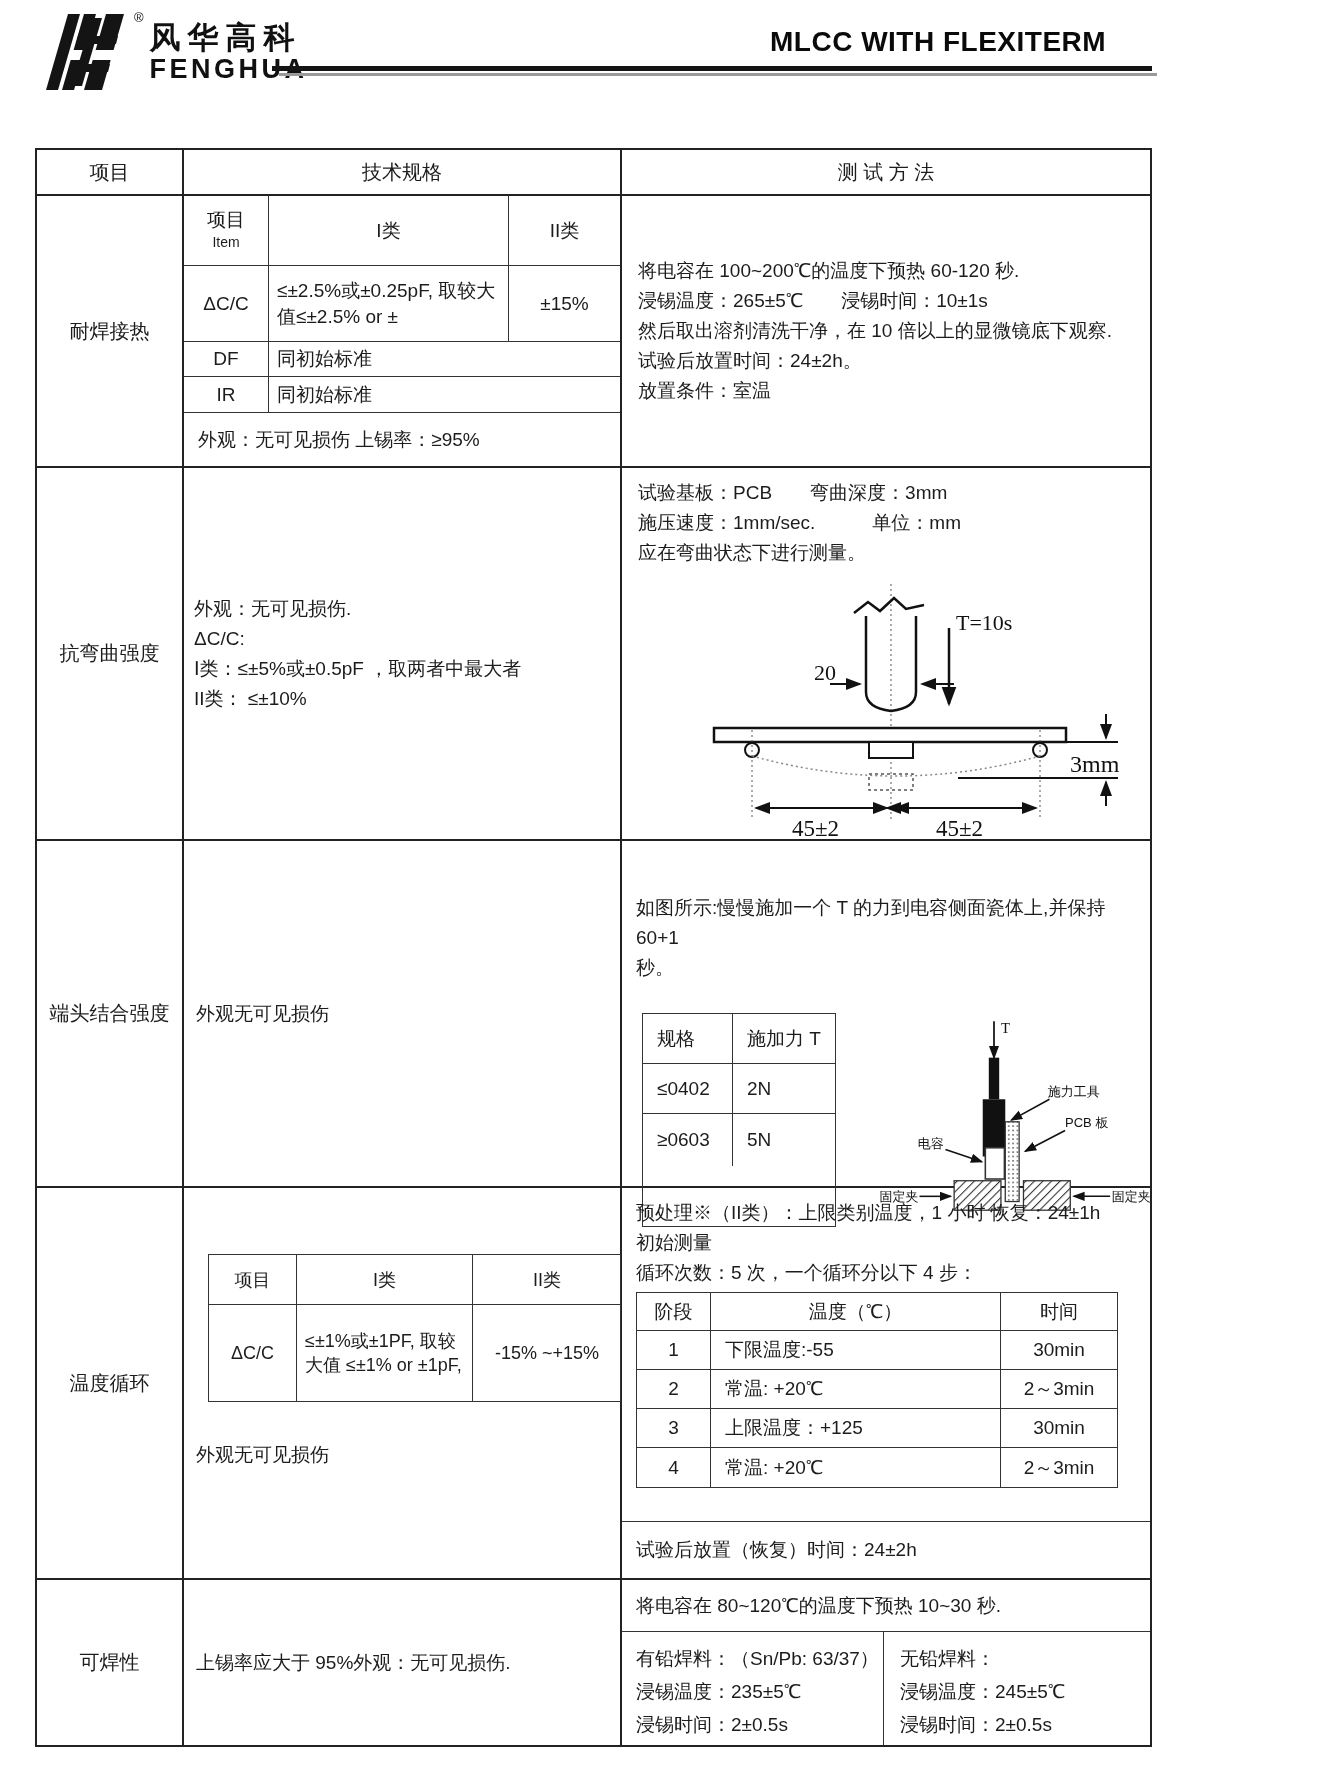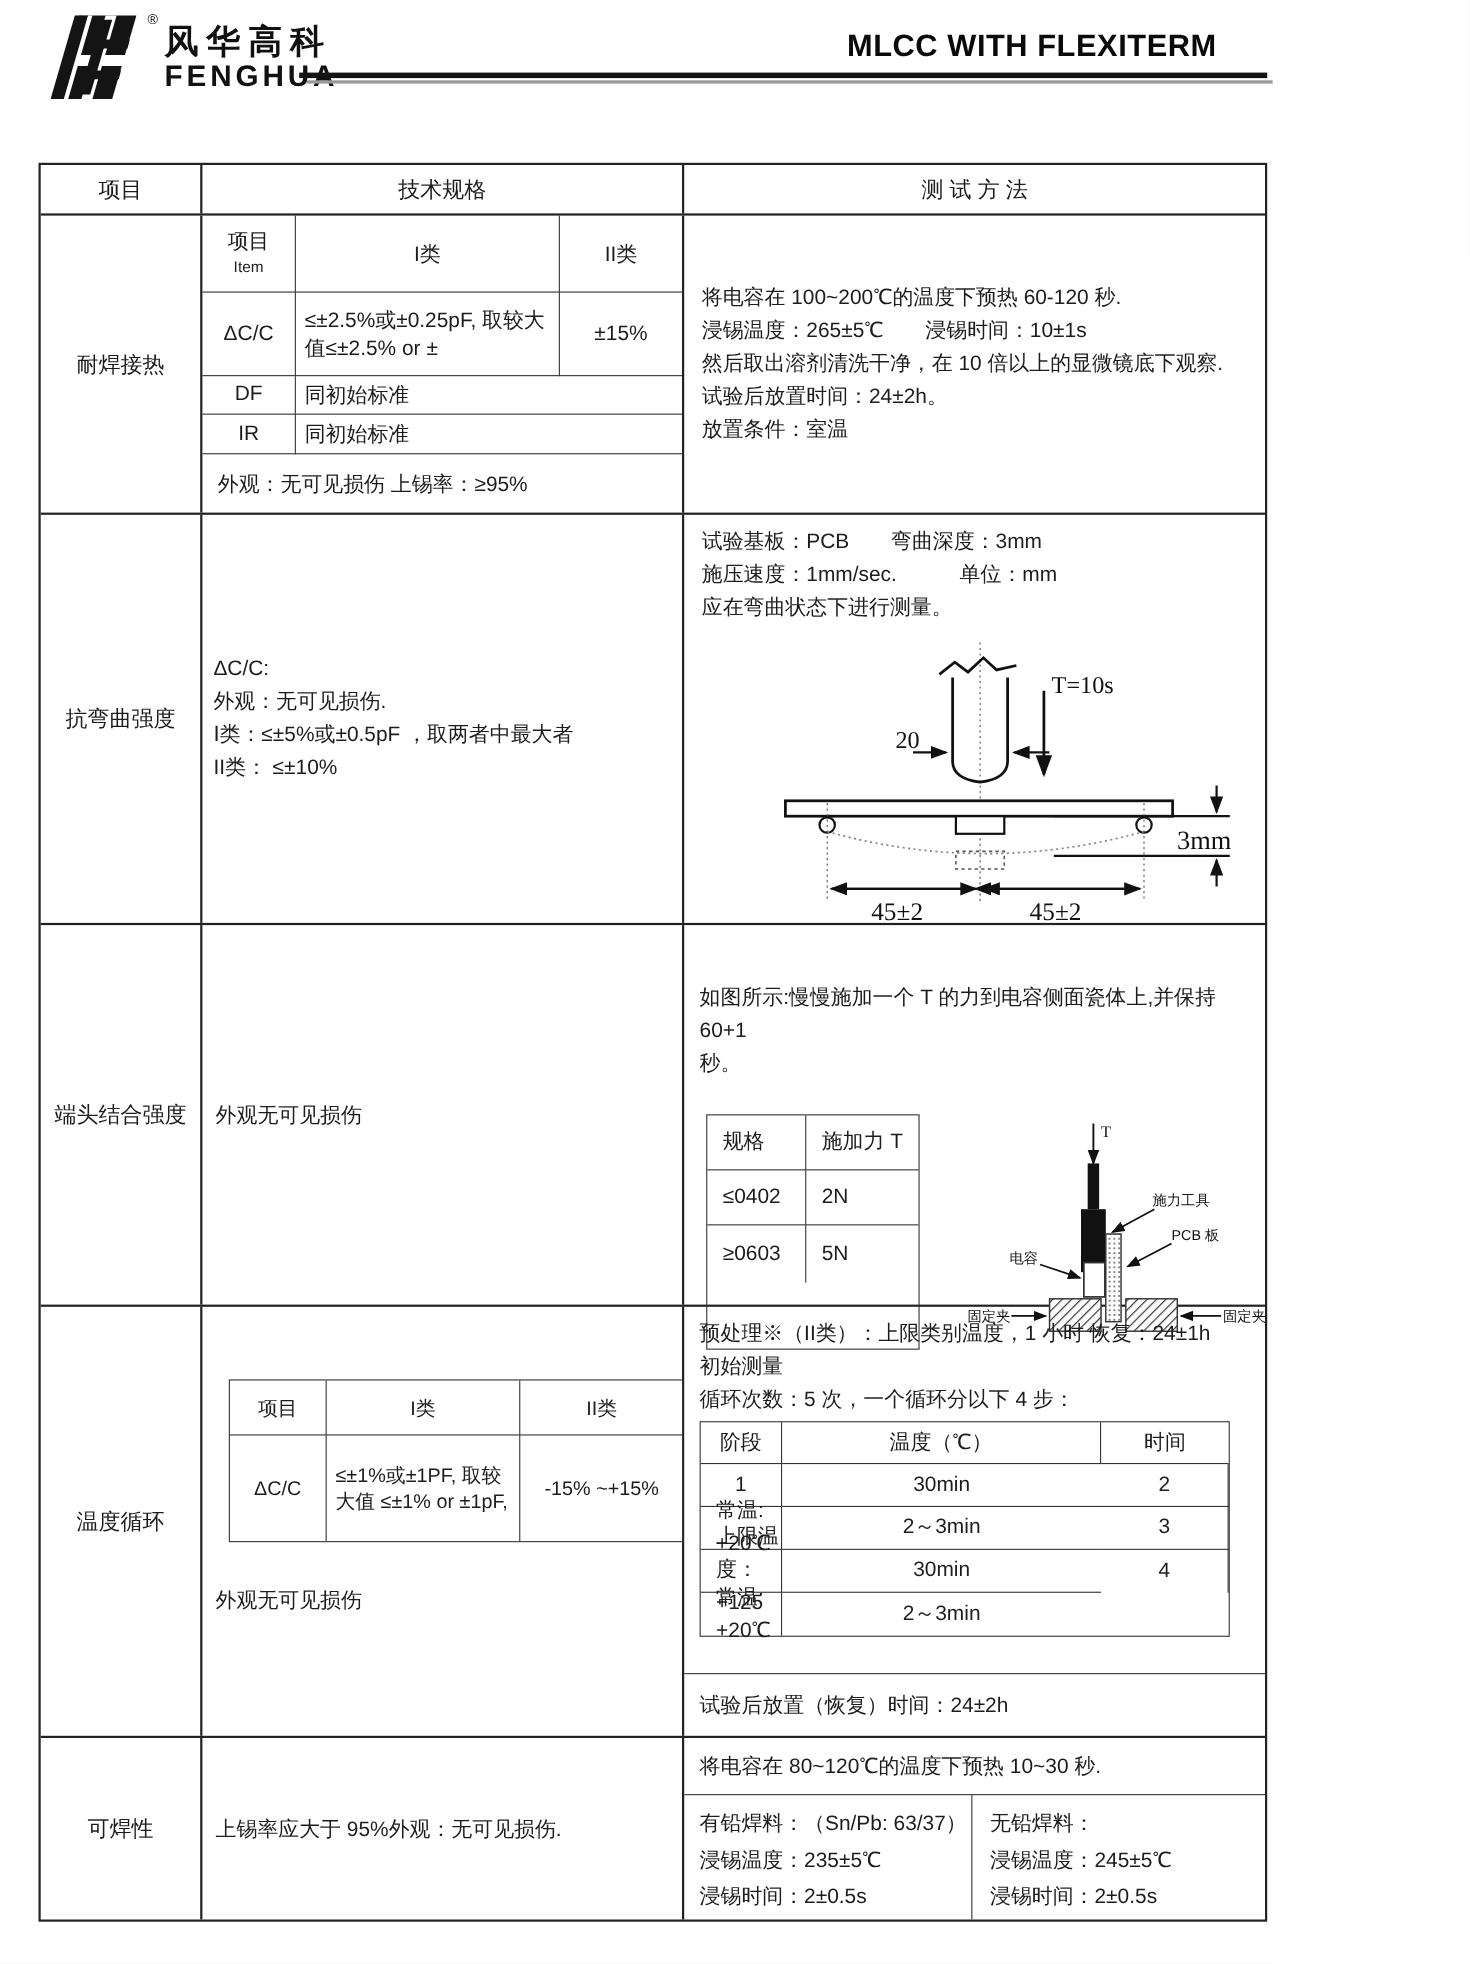--- a/index.html
+++ b/index.html
@@ -156,22 +156,22 @@
           <div>试验后放置时间：24±2h。</div>
           <div>放置条件：室温</div>
         </div>
       </div>
     </div>
 
     <div class="mrow row2">
       <div class="c-item">抗弯曲强度</div>
       <div class="c-spec">
         <div class="spec-lines">
+          <div>外观：无可见损伤.</div>
           <div>ΔC/C:</div>
-          <div>外观：无可见损伤.</div>
           <div>Ⅰ类：≤±5%或±0.5pF ，取两者中最大者</div>
           <div>II类： ≤±10%</div>
         </div>
       </div>
       <div class="c-method m2 mtxt">
         <div>试验基板：PCB　　弯曲深度：3mm</div>
         <div>施压速度：1mm/sec.　　　单位：mm</div>
         <div>应在弯曲状态下进行测量。</div>
         <svg width="470" height="262" viewBox="0 0 470 262" style="margin:12px 0 0 18px;">
           <defs>
@@ -300,20 +300,21 @@
           <div class="m4-body mtxt">
             <div>预处理※（II类）：上限类别温度，1 小时 恢复：24±1h</div>
             <div>初始测量</div>
             <div>循环次数：5 次，一个循环分以下 4 步：</div>
             <div class="n5">
               <div class="br bb">阶段</div>
               <div class="br bb">温度（℃）</div>
               <div class="bb">时间</div>
 
               <div class="br bb">1</div>
+              <div class="br bb tleft">下限温度:-55</div>
               <div class="bb">30min</div>
 
               <div class="br bb">2</div>
               <div class="br bb tleft">常温: +20℃</div>
               <div class="bb">2～3min</div>
 
               <div class="br bb">3</div>
               <div class="br bb tleft">上限温度：+125</div>
               <div class="bb">30min</div>
 

